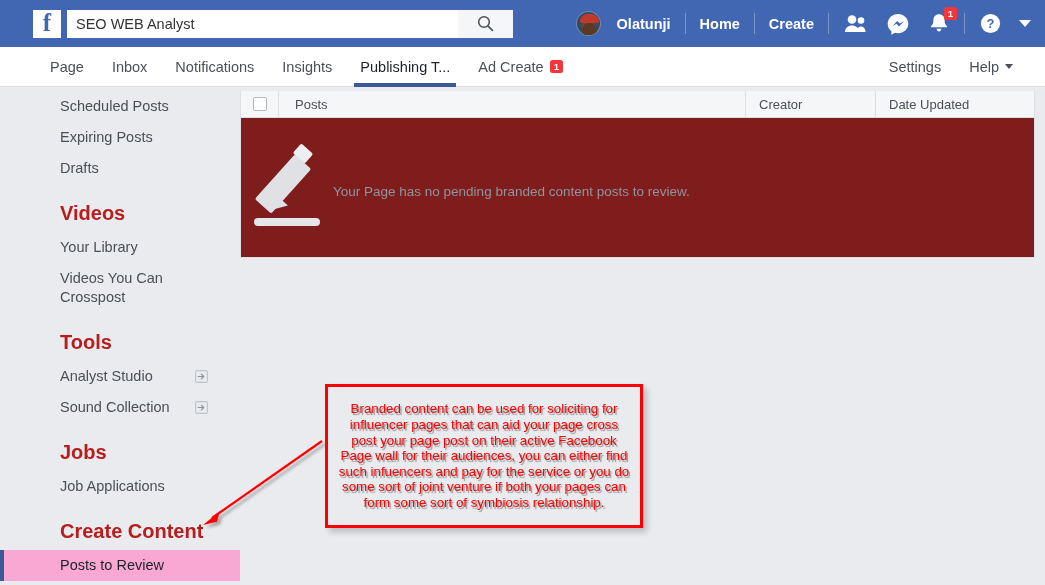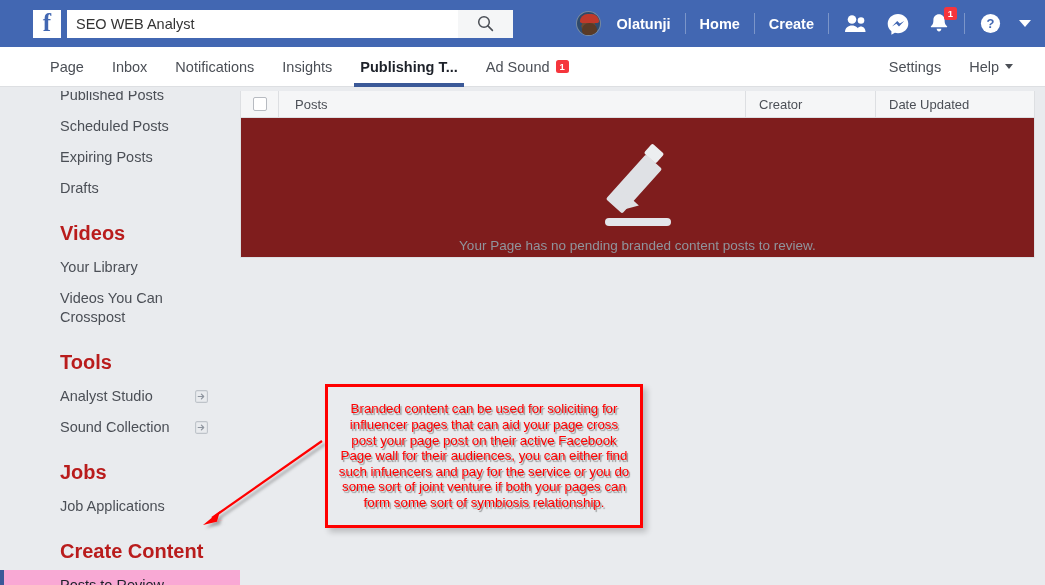--- a/index.html
+++ b/index.html
@@ -96,21 +96,21 @@
     background:#fff; border-bottom:1px solid #dddfe2;
     display:flex; align-items:stretch;
     z-index: 30;
   }
   .nav-tabs { display:flex; align-items:stretch; margin-left:36px; }
   .nav-tab {
     display:flex; align-items:center; position:relative;
     padding: 0 14px; font-size:14.5px; color:#4b4f56;
     cursor:pointer; white-space:nowrap;
   }
-  .nav-tab.active { color:#1d2129; font-weight:bold; }
+  .nav-tab.active { color:#1d2129; font-weight:normal; }
   .nav-tab.active::after {
     content:''; position:absolute; left:8px; right:8px; bottom:-1px;
     height:4px; background:#3b5998;
   }
   .nav-badge {
     background:#f5353c; color:#fff; font-size:9.5px; font-weight:bold;
     padding:1px 4px; border-radius:2.5px; margin-left:6px; line-height:11px;
   }
   .nav-right { margin-left:auto; display:flex; align-items:center; margin-right:18px; }
   .nav-right .nav-tab { color:#4b4f56; }
@@ -168,21 +168,21 @@
   }
   .chk {
     width:14px; height:14px; background:#fff;
     border:1px solid #b7bbc1; border-radius:2px; cursor:pointer;
   }
   .th-posts { flex:1; padding-left:16px; border-right:1px solid #dddfe2; height:27px; line-height:27px; }
   .th-creator { width:130px; padding-left:13px; border-right:1px solid #dddfe2; height:27px; line-height:27px; }
   .th-date { width:158px; padding-left:13px; height:27px; line-height:27px; }
 
   .empty {
-    display:flex; flex-direction:column; align-items:center;
+    display:flex; align-items:center;
     padding-top:26px;
   }
   .pencil-wrap { position:relative; width:92px; height:84px; }
   .pencil-body {
     position:absolute; left:31px; top:10px;
     width:22px; height:60px; background:#dfe1e5;
     transform: rotate(42deg); transform-origin: 50% 50%;
     border-radius:2px;
   }
   .pencil-tip {
@@ -297,40 +297,37 @@
     <div class="nav-tab">
         <span>Notifications</span>
       </div>
     <div class="nav-tab">
         <span>Insights</span>
       </div>
     <div class="nav-tab active">
         <span>Publishing T...</span>
       </div>
     <div class="nav-tab">
-      <span>Ad Sound</span>
+      <span>Ad Create</span>
       <span class="nav-badge">1</span>
     </div>
   </div>
   <div class="nav-right">
     <div class="nav-tab">
         <span>Settings</span>
       </div>
     <div class="nav-tab">
       <span>Help</span>
       <span class="caret-sm"></span>
     </div>
   </div>
 </div>
 
 <div class="sidebar">
 
-  <div class="sb-item partial">
-    <span>Published Posts</span>
-  </div>
   <div class="sb-item">
     <span>Scheduled Posts</span>
   </div>
   <div class="sb-item">
     <span>Expiring Posts</span>
   </div>
   <div class="sb-item">
     <span>Drafts</span>
   </div>
 

